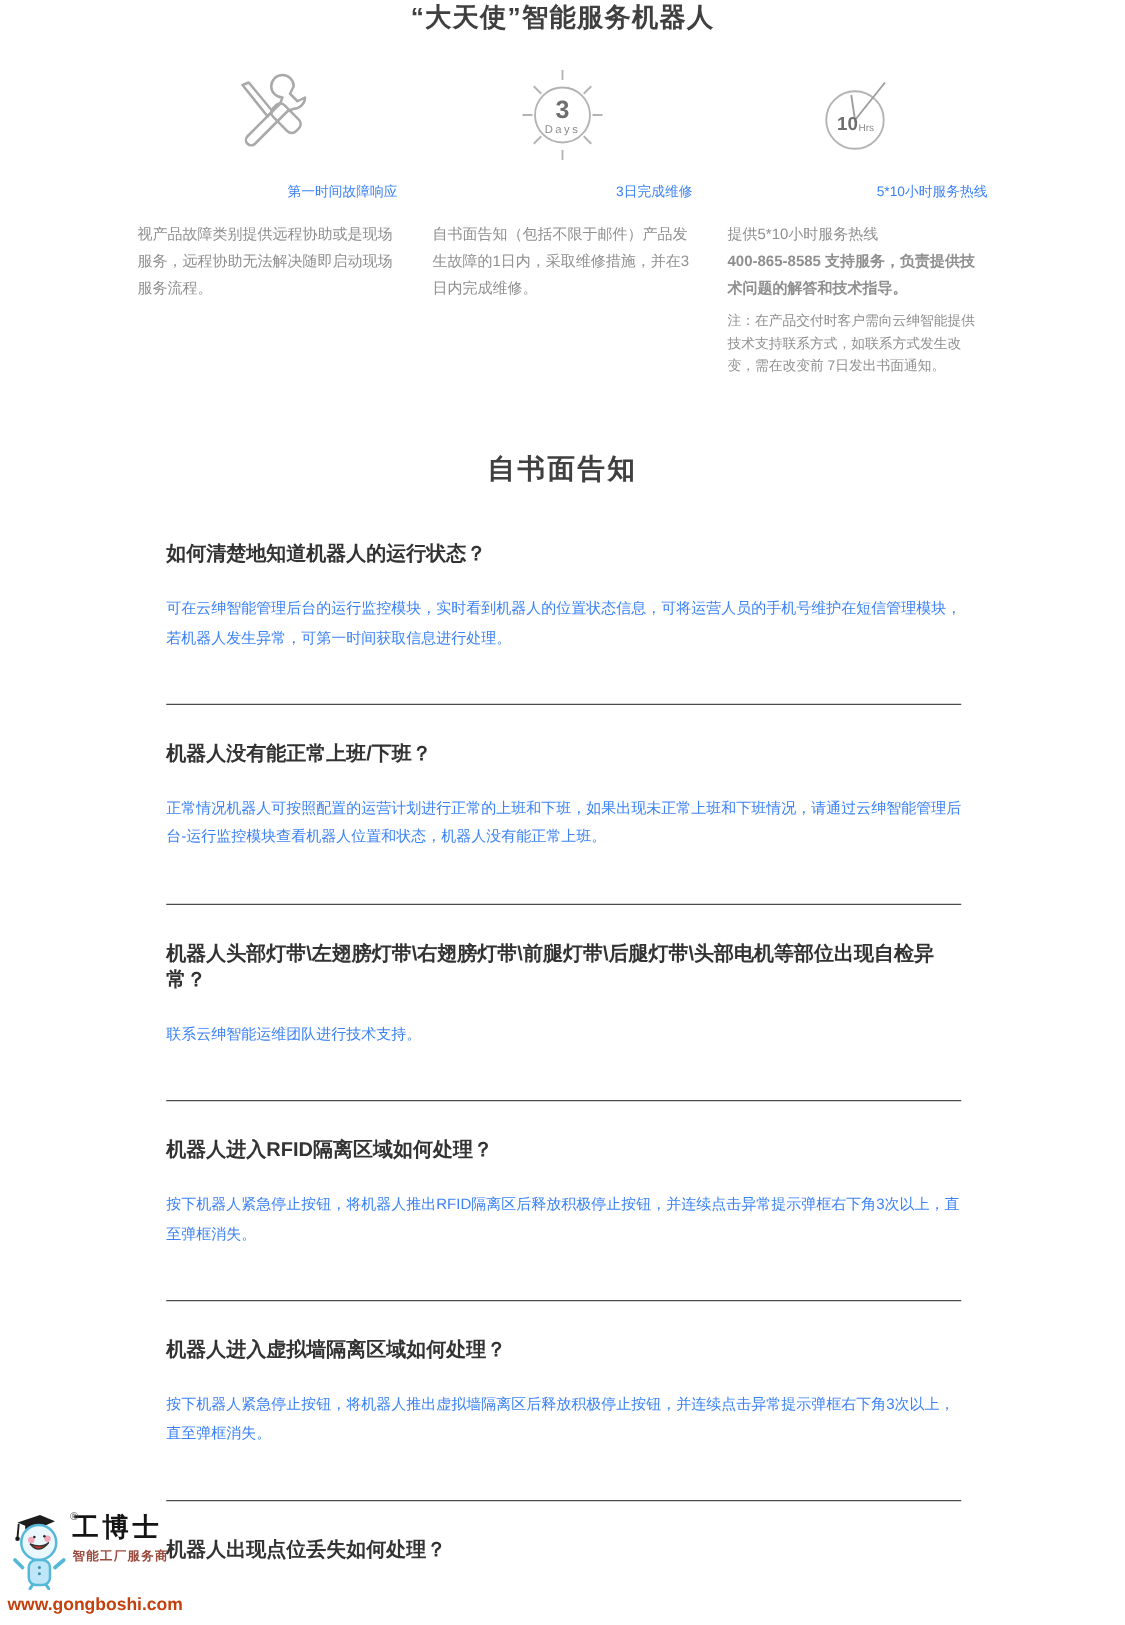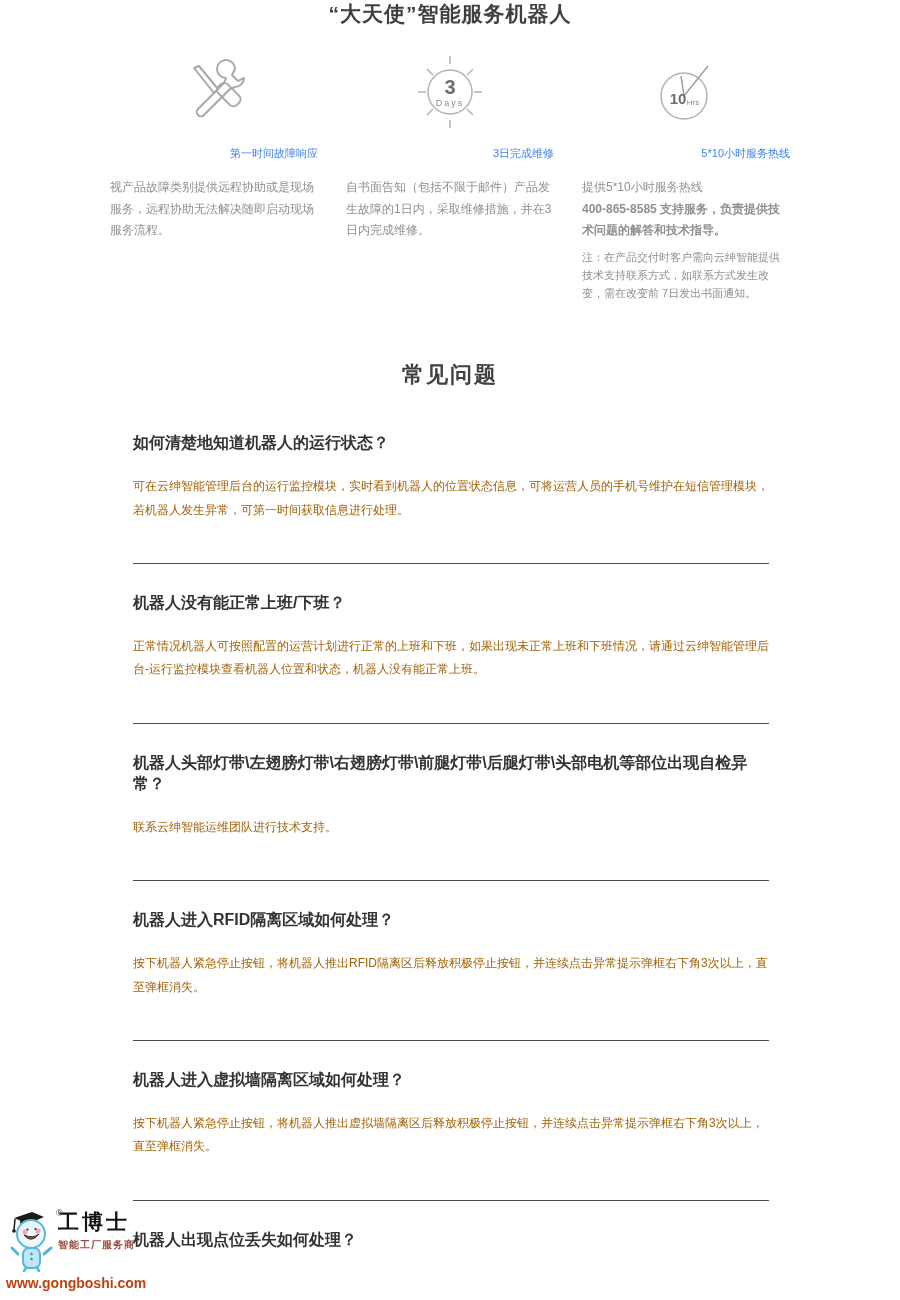--- a/index.html
+++ b/index.html
@@ -70,21 +70,21 @@
   }
   .faq-item:last-child { border-bottom: none; }
   .faq-q {
     font-size: 16px;
     font-weight: 700;
     color: #333333;
   }
   .faq-a, .faq-steps {
     margin-top: 21px;
     font-size: 12px;
-    color: #a16207;
+    color: #3b82f6;
     line-height: 1.95;
   }
   
   .footer-logo {
     position: absolute;
     left: 6px;
     top: 1208px;
     width: 142px;
   }
   .logo-top { display: flex; align-items: flex-start; }
@@ -173,21 +173,21 @@
       </svg>
     </div>
     <div class="feature-title">5*10小时服务热线</div>
     <p class="feature-text">提供5*10小时服务热线</p>
     <p class="feature-text">400-865-8585 支持服务，负责提供技术问题的解答和技术指导。</p>
     <p class="feature-note">注：在产品交付时客户需向云绅智能提供技术支持联系方式，如联系方式发生改变，需在改变前 7日发出书面通知。</p>
   </div>
 
 </div>
 
-<h2 class="faq-title">常见问题</h2>
+<h2 class="faq-title">自书面告知</h2>
 
 <div class="faq-list">
 
   <div class="faq-item">
     <div class="faq-q">如何清楚地知道机器人的运行状态？</div>
     <div class="faq-a">可在云绅智能管理后台的运行监控模块，实时看到机器人的位置状态信息，可将运营人员的手机号维护在短信管理模块，若机器人发生异常，可第一时间获取信息进行处理。</div>
   </div>
 
   <div class="faq-item">
     <div class="faq-q">机器人没有能正常上班/下班？</div>

